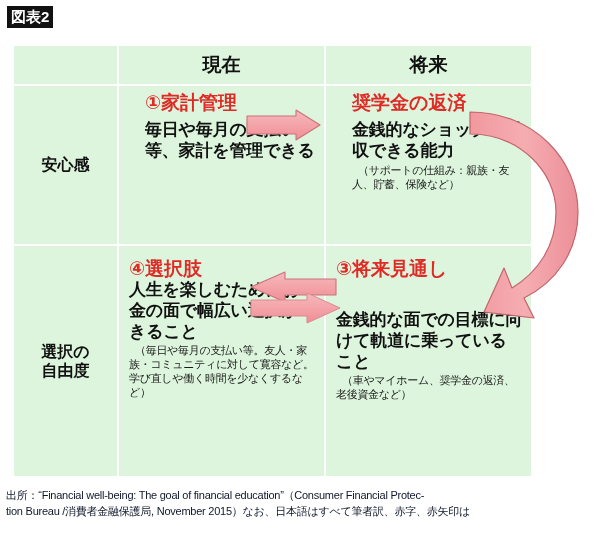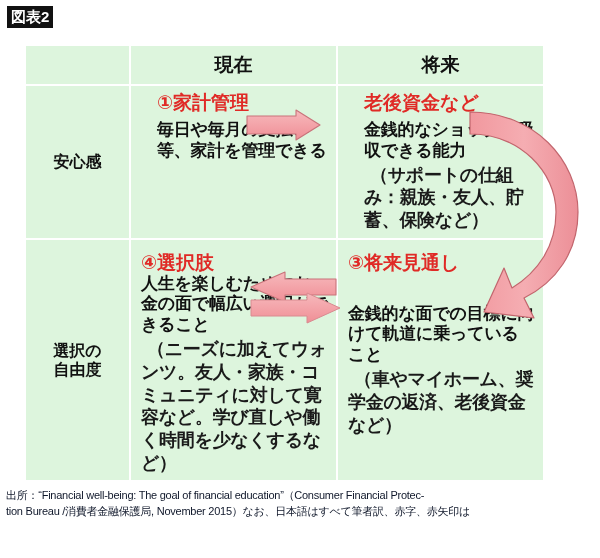--- a/index.html
+++ b/index.html
@@ -39,21 +39,21 @@
     font-size: 17px;
     font-weight: bold;
     color: #111111;
     letter-spacing: 0.2px;
     white-space: nowrap;
   }
 
   
   .table-wrap {
     position: absolute;
-    left: 24px;
+    left: 12px;
     top: 44px;
     width: 521px;
     height: 434px;
   }
   table.grid {
     border-collapse: separate;
     border-spacing: 2px;
     width: 521px;
     height: 434px;
     table-layout: fixed;
@@ -101,22 +101,22 @@
     white-space: nowrap;
   }
   .cell-body {
     font-size: 17px;
     font-weight: bold;
     color: #111111;
     line-height: 1.23;
     letter-spacing: -0.2px;
   }
   .cell-note {
-    font-size: 18px;
-    font-weight: bold;
+    font-size: 11px;
+    font-weight: normal;
     color: #1a1a1a;
     line-height: 1.26;
     letter-spacing: -0.3px;
     margin-top: 2px;
     text-indent: 6px;
   }
   .r1 .cell-inner { padding-top: 5px; padding-left: 26px; }
   .r2 .cell-inner { padding-top: 11px; }
   .c4 .cell-body  { }
   .c3 .cell-body  { margin-top: 30px; }
@@ -167,37 +167,37 @@
     <tr class="r1">
       <td class="rowlabel">安心感</td>
       <td class="c1">
         <div class="cell-inner">
           <div class="cell-num">①家計管理</div>
           <div class="cell-body">毎日や毎月の支払い等、家計を管理できる</div>
         </div>
       </td>
       <td class="c2">
         <div class="cell-inner">
-          <div class="cell-num">老後資金など</div>
+          <div class="cell-num">奨学金の返済</div>
           <div class="cell-body">金銭的なショックを吸収できる能力</div>
           <div class="cell-note">（サポートの仕組み：親族・友人、貯蓄、保険など）</div>
         </div>
       </td>
     </tr>
 
     <tr class="r2">
       <td class="rowlabel">
         <span>選択の</span><br>
         <span>自由度</span>
       </td>
       <td class="c4">
         <div class="cell-inner">
           <div class="cell-num">④選択肢</div>
           <div class="cell-body">人生を楽しむためにお金の面で幅広い選択ができること</div>
-          <div class="cell-note">（ニーズに加えてウォンツ。友人・家族・コミュニティに対して寛容など。学び直しや働く時間を少なくするなど）</div>
+          <div class="cell-note">（毎日や毎月の支払い等。友人・家族・コミュニティに対して寛容など。学び直しや働く時間を少なくするなど）</div>
         </div>
       </td>
       <td class="c3">
         <div class="cell-inner">
           <div class="cell-num">③将来見通し</div>
           <div class="cell-body">金銭的な面での目標に向けて軌道に乗っていること</div>
           <div class="cell-note">（車やマイホーム、奨学金の返済、老後資金など）</div>
         </div>
       </td>
     </tr>

